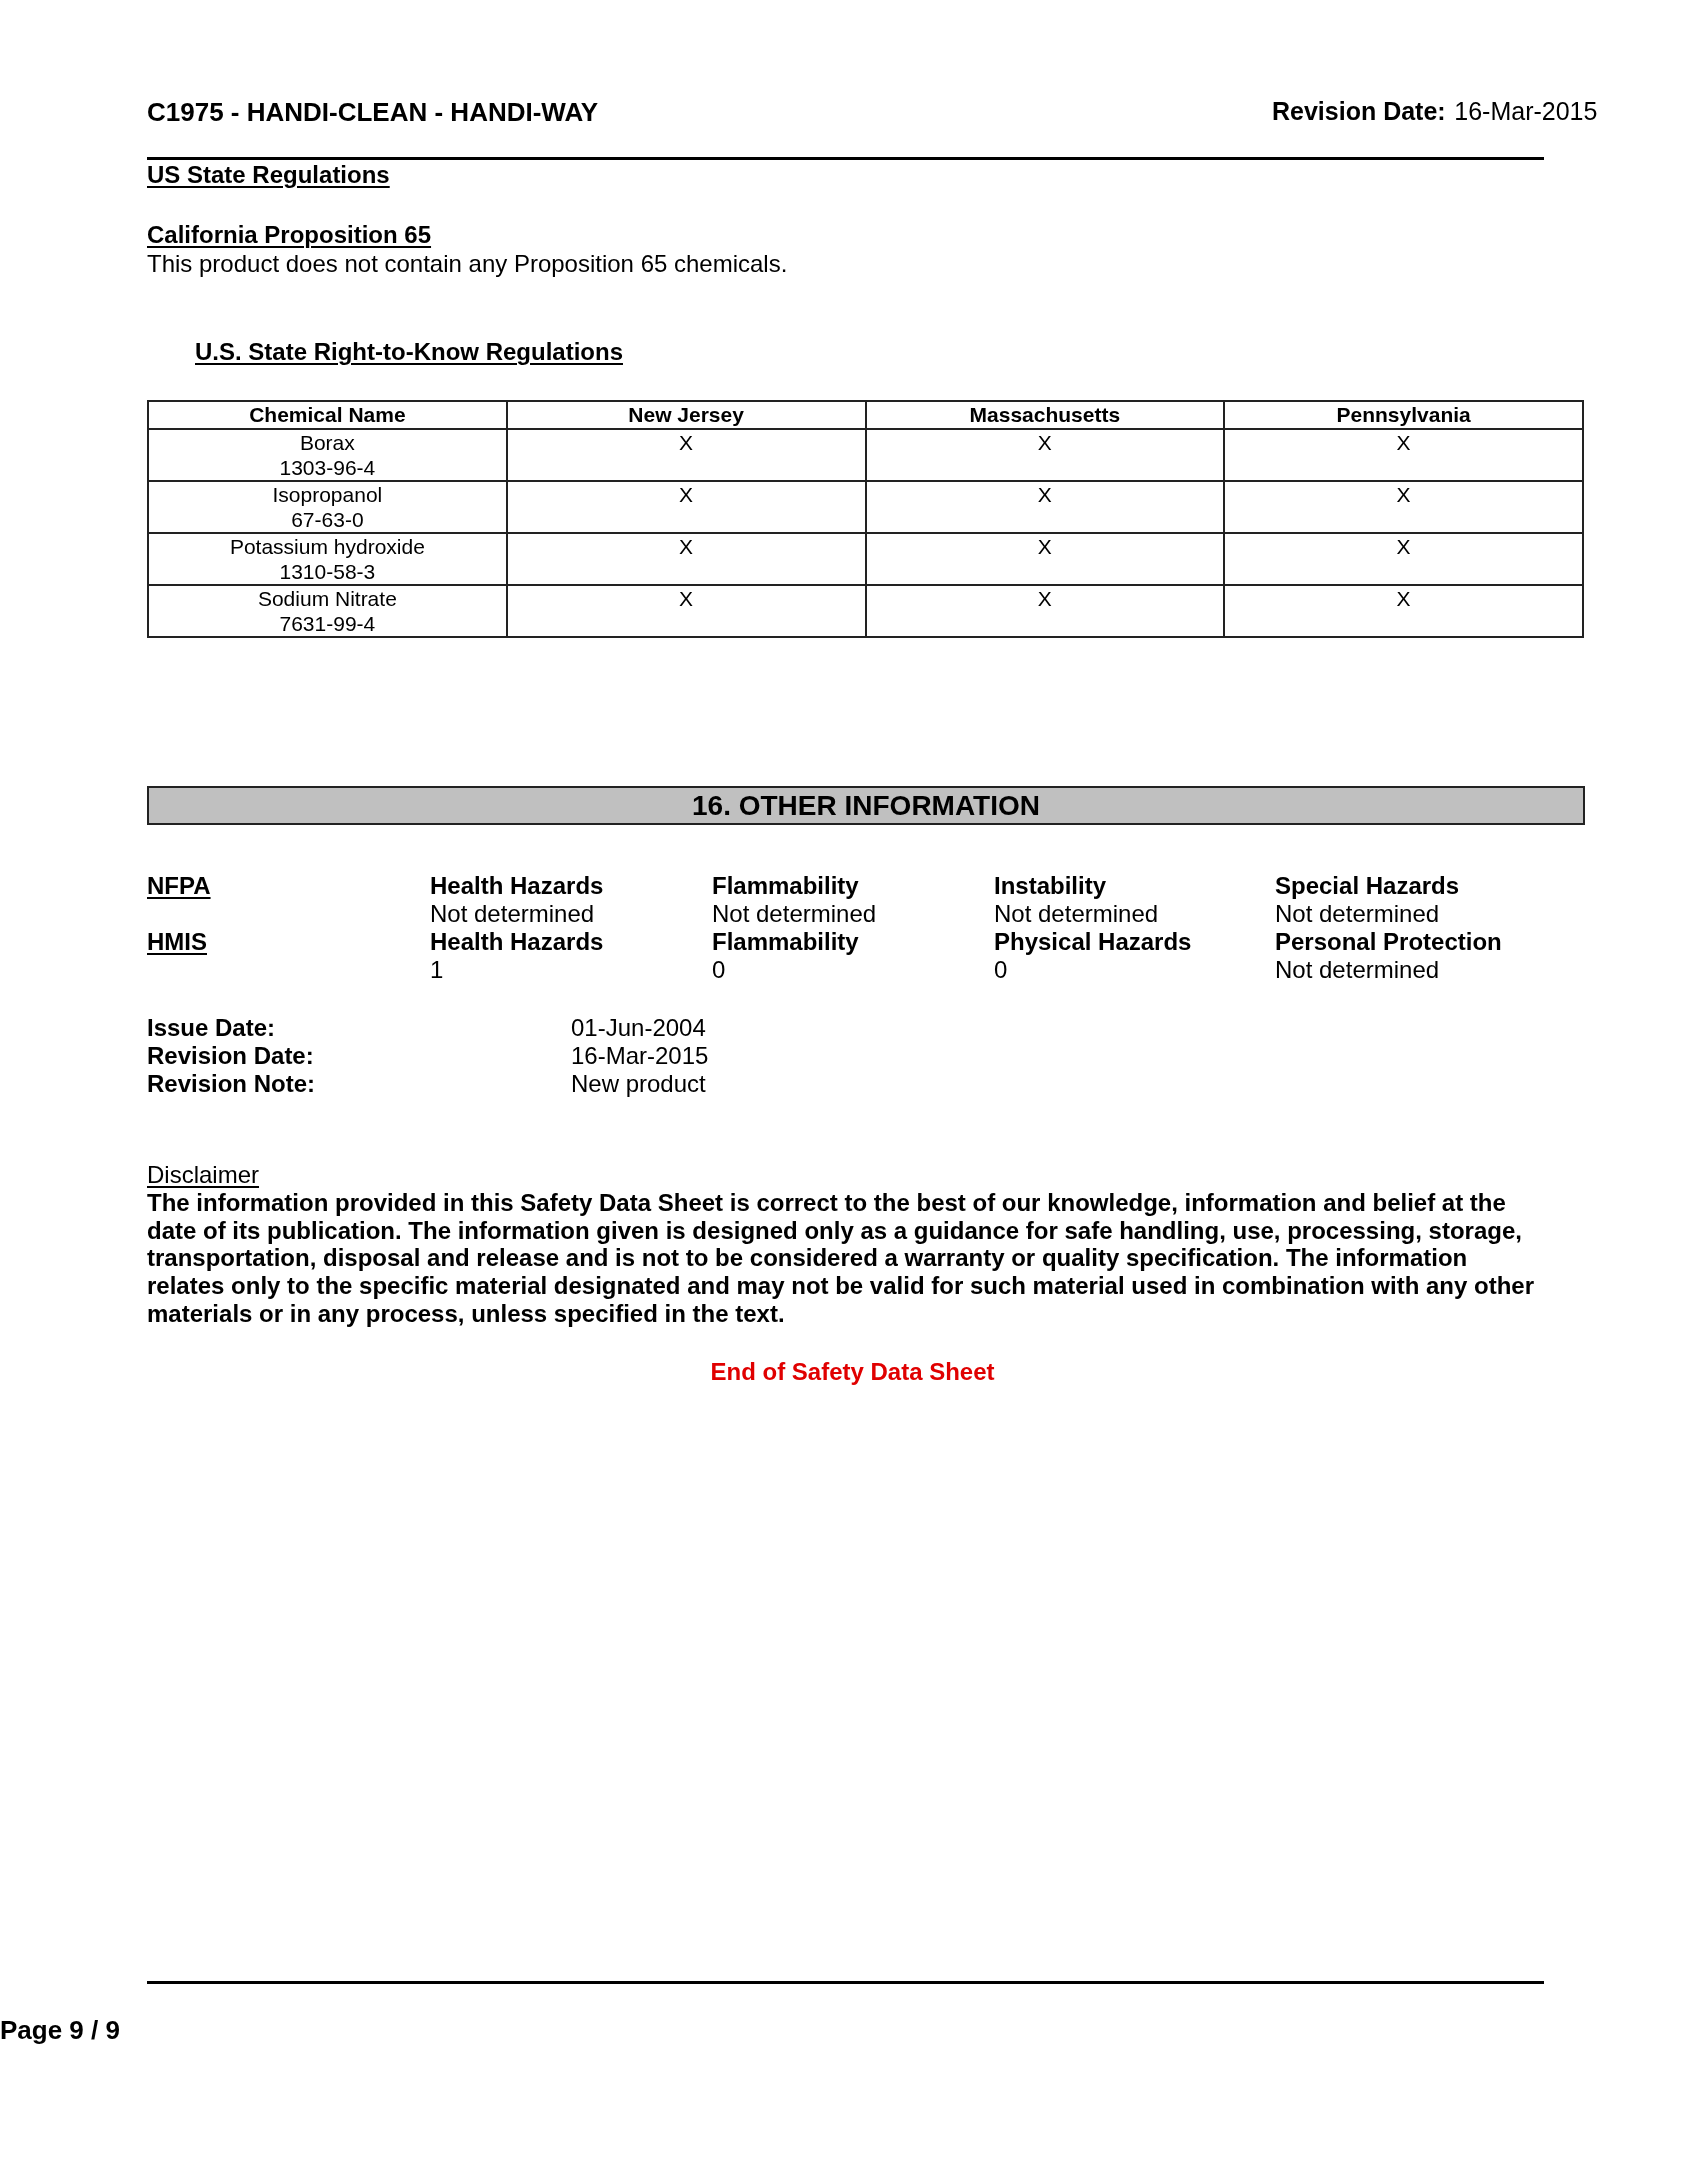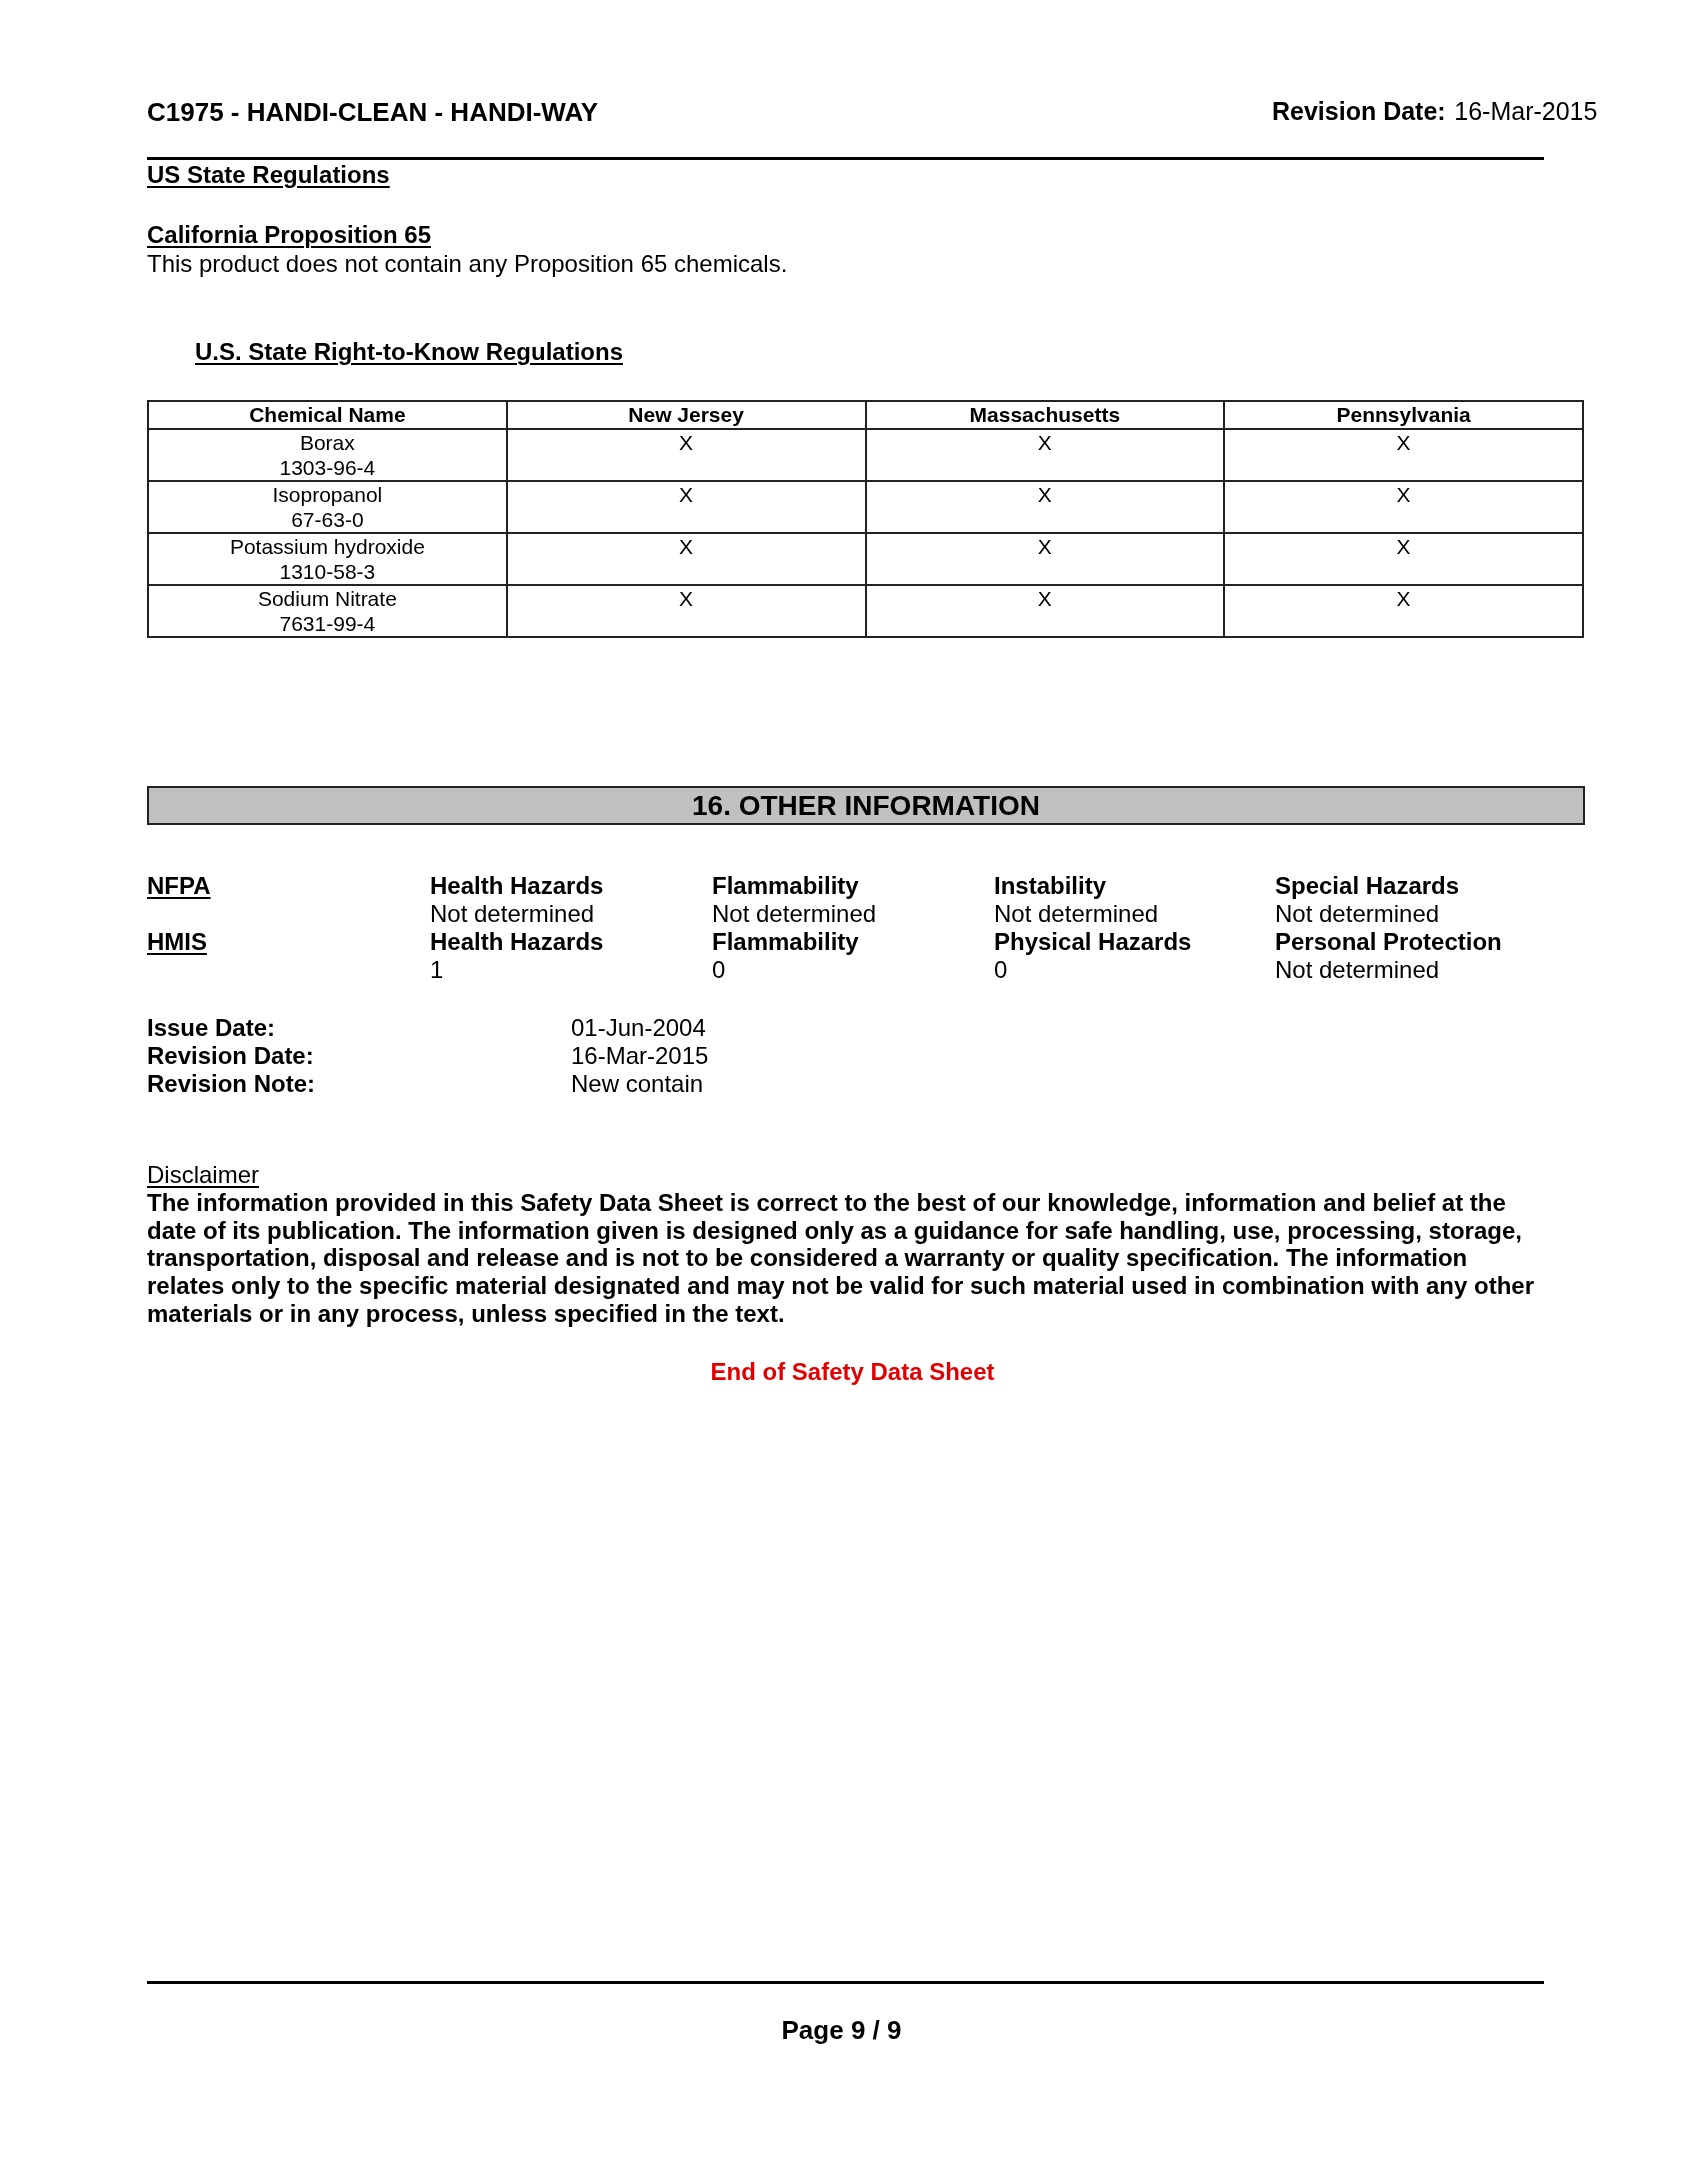--- a/index.html
+++ b/index.html
@@ -18,21 +18,21 @@
               border-collapse: collapse; table-layout: fixed; font-size: 21px; }
   table.rtk th, table.rtk td { border: 2.2px solid #222; text-align: center; vertical-align: top;
               padding: 0; line-height: 25px; }
   table.rtk th { height: 26px; font-weight: bold; }
   table.rtk td { height: 50px; }
   .sec-bar { position: absolute; left: 147px; top: 786px; width: 1434px; height: 35px;
              background: #c0c0c0; border: 2.2px solid #222; text-align: center;
              font-size: 28px; font-weight: bold; line-height: 35px; }
   .haz { font-size: 24px; line-height: 28px; }
   .red { color: #e00000; }
-  .page-no { left: 0; width: 1683px; text-align: center; top: 1983px; font-size: 26px; font-weight: bold; }
+  .page-no { left: 0; width: 1683px; top: 1983px; font-size: 26px; font-weight: bold; }
 </style>
 </head>
 <body>
 
 <div class="abs doc-title">C1975 -  HANDI-CLEAN - HANDI-WAY</div>
 <div class="abs rev-hdr">
   <span class="lbl">Revision Date:</span><span>16-Mar-2015</span>
 </div>
 <div class="rule" style="top:157px;"></div>
 
@@ -110,21 +110,21 @@
 <div class="abs haz" style="left:430px; top:956px;">1</div>
 <div class="abs haz" style="left:712px; top:956px;">0</div>
 <div class="abs haz" style="left:994px; top:956px;">0</div>
 <div class="abs haz" style="left:1275px; top:956px;">Not determined</div>
 
 <div class="abs haz b" style="left:147px; top:1014px;">Issue Date:</div>
 <div class="abs haz" style="left:571px; top:1014px;">01-Jun-2004</div>
 <div class="abs haz b" style="left:147px; top:1042px;">Revision Date:</div>
 <div class="abs haz" style="left:571px; top:1042px;">16-Mar-2015</div>
 <div class="abs haz b" style="left:147px; top:1070px;">Revision Note:</div>
-<div class="abs haz" style="left:571px; top:1070px;">New contain</div>
+<div class="abs haz" style="left:571px; top:1070px;">New product</div>
 
 <div class="abs haz u" style="left:147px; top:1161px;">Disclaimer</div>
 <div class="abs haz b" style="left:147px; top:1189px;">The information provided in this Safety Data Sheet is correct to the best of our knowledge, information and belief at the</div>
 <div class="abs haz b" style="left:147px; top:1217px;">date of its publication. The information given is designed only as a guidance for safe handling, use, processing, storage,</div>
 <div class="abs haz b" style="left:147px; top:1244px;">transportation, disposal and release and is not to be considered a warranty or quality specification. The information</div>
 <div class="abs haz b" style="left:147px; top:1272px;">relates only to the specific material designated and may not be valid for such material used in combination with any other</div>
 <div class="abs haz b" style="left:147px; top:1300px;">materials or in any process, unless specified in the text.</div>
 
 <div class="abs haz b red" style="left:0; width:1705px; text-align:center; top:1358px;">End of Safety Data Sheet</div>
 

